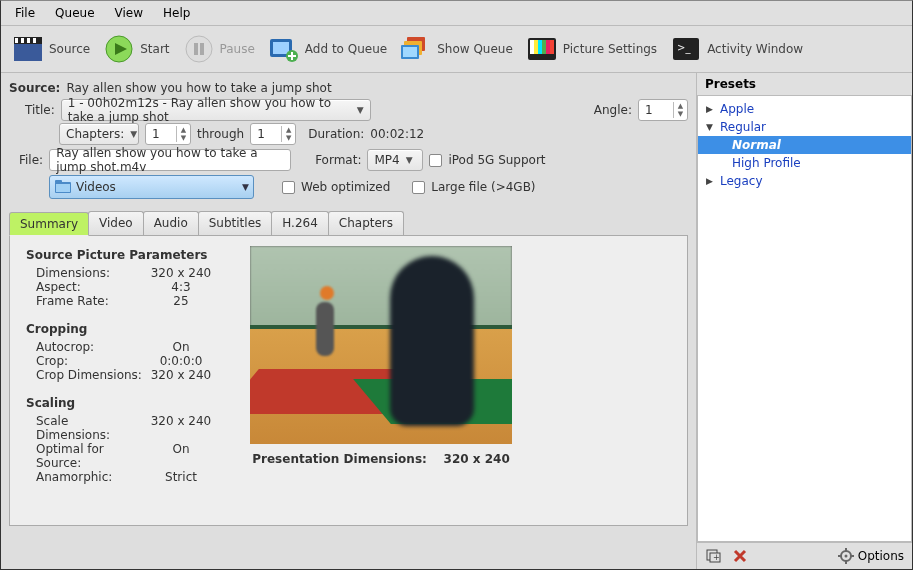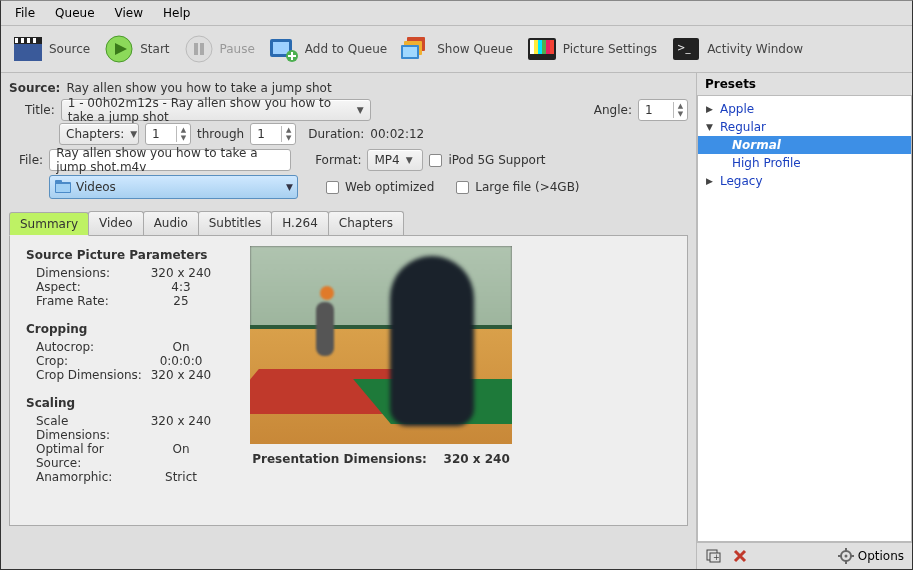--- a/index.html
+++ b/index.html
@@ -17,21 +17,21 @@
 .side { width: 215px; display: flex; flex-direction: column; background: #e0e0e0; }
 .row { display: flex; align-items: center; gap: 6px; margin: 2px 0; }
 .lbl { font-weight: bold; }
 .sep-title { font-weight: bold; font-size: 12px; margin: 4px 0 1px 0; border-bottom: 1px solid #c8c8c8; padding-bottom: 2px; }
 .combo, .textinput, .spinner { background: #fff; border: 1px solid #aaa; border-radius: 3px; font-size: 12px; padding: 2px 6px; height: 22px; display: inline-flex; align-items: center; box-shadow: inset 0 1px 0 #fff; }
 .combo { background: linear-gradient(#f6f6f6,#e6e6e6); }
 .combo .caret { margin-left: 6px; font-size: 9px; color: #555; }
 .spinner { padding-right: 0; }
 .spinner .spin { width: 14px; display: flex; flex-direction: column; border-left: 1px solid #bbb; height: 100%; }
 .spinner .spin div { flex:1; font-size:7px; text-align:center; line-height:8px; color:#666; }
-.folder-combo { background: linear-gradient(#cfe8ff,#a8d0f0); border:1px solid #5a90c0; border-radius:3px; height:24px; display:inline-flex; align-items:center; padding:0 4px; font-size:12px; width:249px; }
+.folder-combo { background: linear-gradient(#cfe8ff,#a8d0f0); border:1px solid #5a90c0; border-radius:3px; height:24px; display:inline-flex; align-items:center; padding:0 4px; font-size:12px; width:205px; }
 .folder-combo .caret { margin-left:auto; font-size:9px; color:#334; }
 .cb { width:13px; height:13px; border:1px solid #888; background:#fff; border-radius:2px; display:inline-block; }
 .tabs { margin-top: 10px; }
 .tabrow { display:flex; border-bottom:1px solid #aaa; }
 .tab { padding:4px 10px; font-size:12px; border:1px solid #aaa; border-bottom:none; background:linear-gradient(#f4f4f4,#e0e0e0); margin-right:-1px; border-radius:3px 3px 0 0; }
 .tab.active { background:#bef264; border-bottom:1px solid #eee; position:relative; top:1px; }
 .tabcontent { border:1px solid #aaa; border-top:none; padding:10px 16px; background:#eee; height: 290px; display:flex; gap:30px; }
 .params { font-size:12px; color:#333; }
 .params h4 { margin:2px 0 4px 0; font-size:12px; font-weight:bold; }
 .params .kv { display:flex; }

